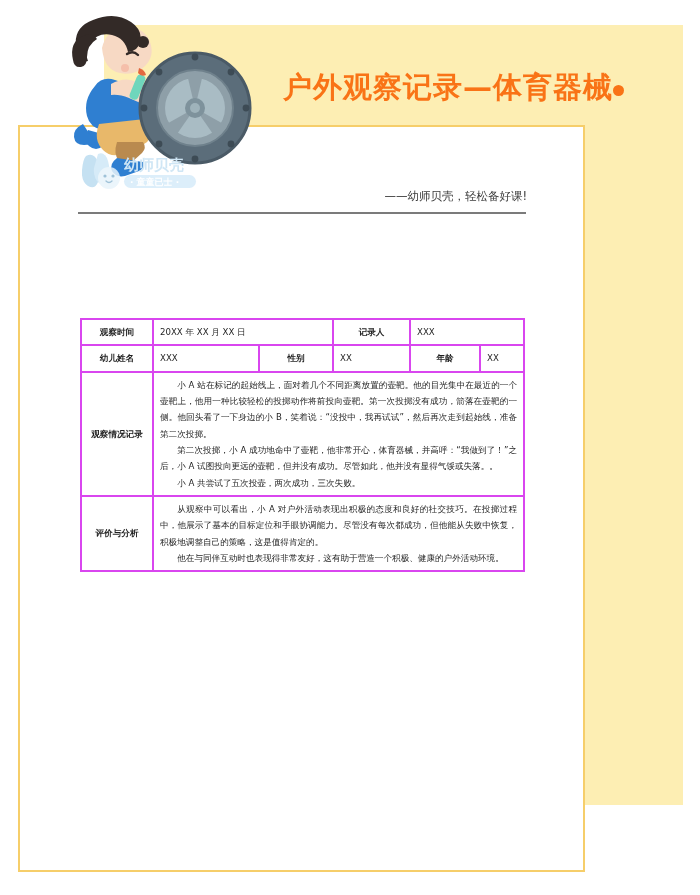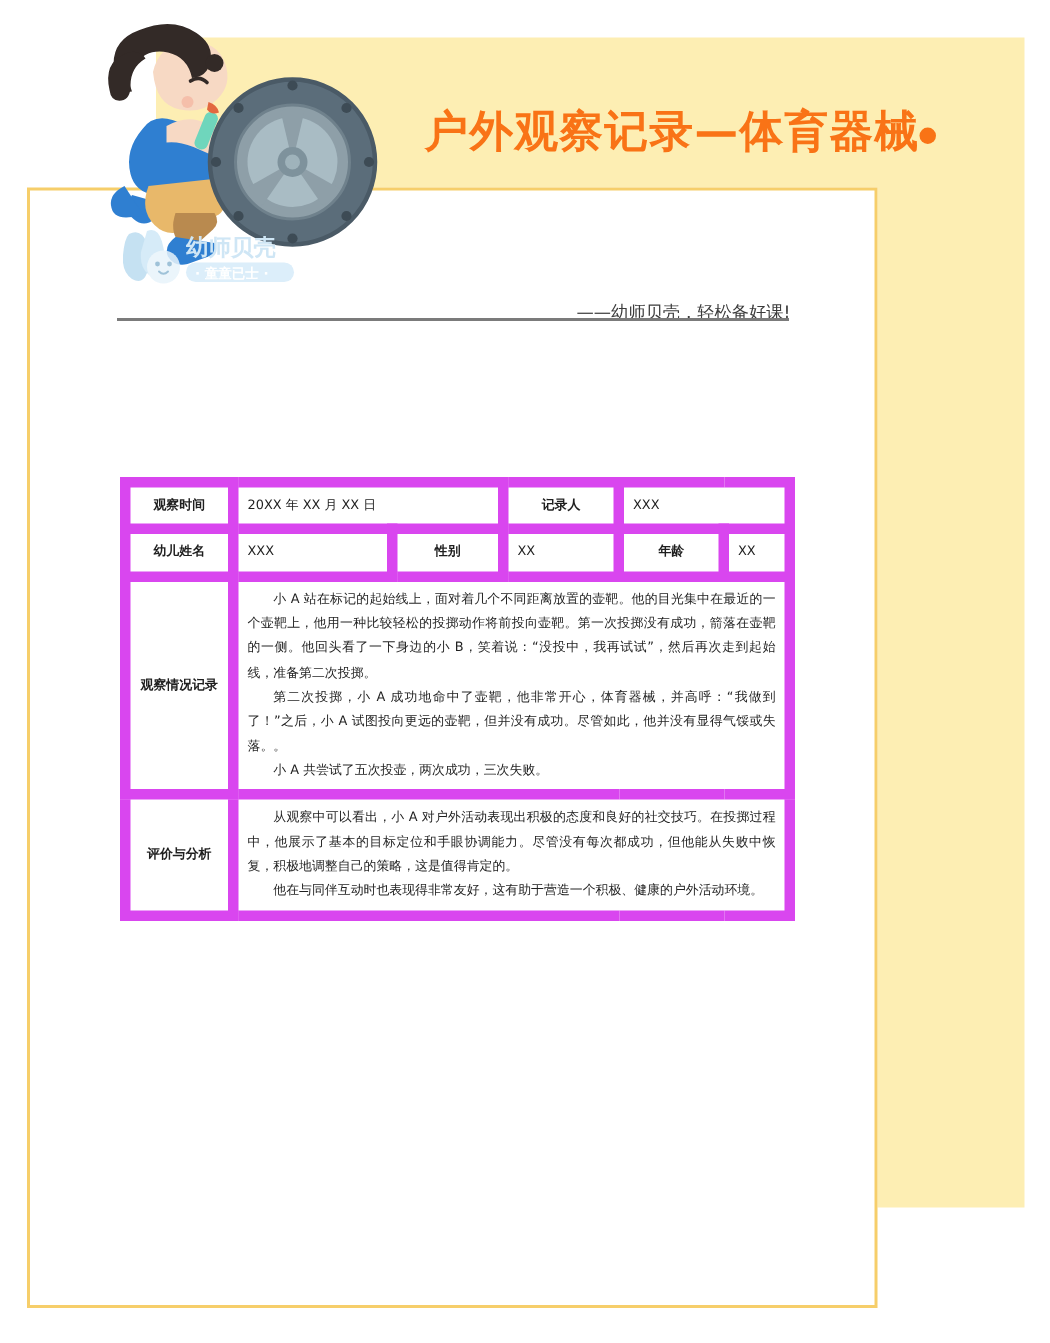--- a/index.html
+++ b/index.html
@@ -86,21 +86,21 @@
     top: 125px;
     width: 567px;
     height: 747px;
     box-sizing: border-box;
     padding: 0;
     z-index: 4;
   }
   .tagline {
     position: absolute;
     right: 58px;
-    top: 76px;
+    top: 64px;
     font-size: 11.5px;
     color: #3b3b3b;
     white-space: nowrap;
     font-family: "DejaVu Sans", "Liberation Sans", sans-serif;
   }
   .hrule {
     position: absolute;
     left: 60px;
     top: 87px;
     width: 448px;
@@ -123,21 +123,21 @@
   table.record {
     position: absolute;
     left: 62px;
     top: 193px;
     width: 443px;
     border-collapse: collapse;
     table-layout: fixed;
     font-family: "DejaVu Sans", "Liberation Sans", sans-serif;
   }
   table.record td {
-    border: 7px solid #d946ef;
+    border: 2px solid #d946ef;
     font-size: 8.6px;
     color: #1f1f1f;
     padding: 4px 6px;
     vertical-align: middle;
     line-height: 1.9;
   }
   td.lbl {
     text-align: center;
     font-weight: bold;
     background: #ffffff;

